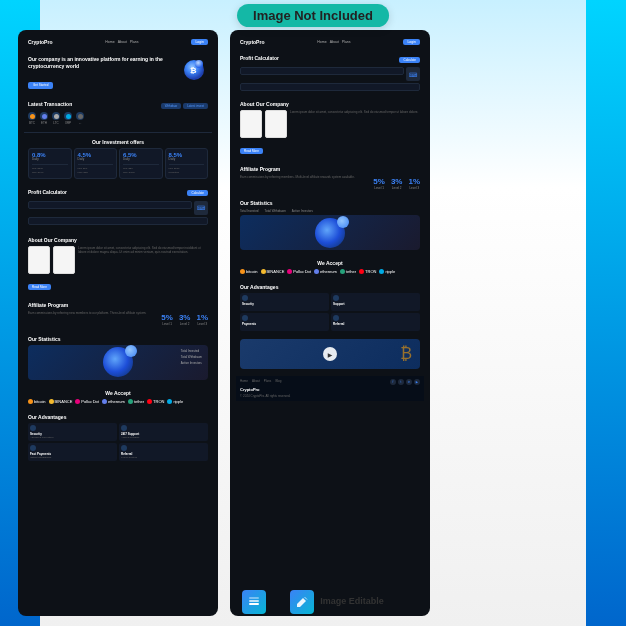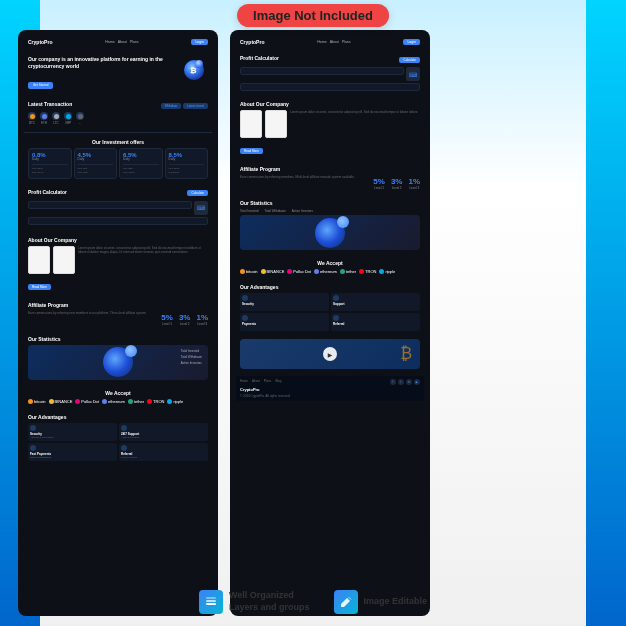--- a/index.html
+++ b/index.html
@@ -10,21 +10,21 @@
       font-family: Arial, sans-serif;
       overflow: hidden;
       position: relative;
     }
 
     .watermark-badge {
       position: absolute;
       top: 4px;
       left: 50%;
       transform: translateX(-50%);
-      background: #ef4444;
+      background: #14b8a6;
       border-radius: 20px;
       padding: 4px 16px;
       font-size: 13px;
       font-weight: bold;
       color: #222;
       z-index: 100;
       white-space: nowrap;
       box-shadow: 0 2px 8px rgba(0,0,0,0.15);
     }
 
@@ -1021,21 +1021,20 @@
 
 <div class="bottom-features">
   <div class="feature-badge">
     <div class="feature-icon">
       <svg width="14" height="14" viewBox="0 0 14 14" fill="none">
         <rect x="2" y="8" width="10" height="2" rx="1" fill="white"></rect>
         <rect x="2" y="5" width="10" height="2" rx="1" fill="white" opacity="0.7"></rect>
         <rect x="2" y="2" width="10" height="2" rx="1" fill="white" opacity="0.4"></rect>
       </svg>
     </div>
-    <span class="feature-text">Well Organized<br>Layers and groups</span>
   </div>
   <div class="feature-badge">
     <div class="feature-icon">
       <svg width="14" height="14" viewBox="0 0 14 14" fill="none">
         <path d="M8 3L11 6L5 12H2V9L8 3Z" fill="white" opacity="0.9"></path>
         <path d="M9.5 2L12 4.5" stroke="white" stroke-width="1" opacity="0.7"></path>
       </svg>
     </div>
     <span class="feature-text">Image Editable</span>
   </div>

